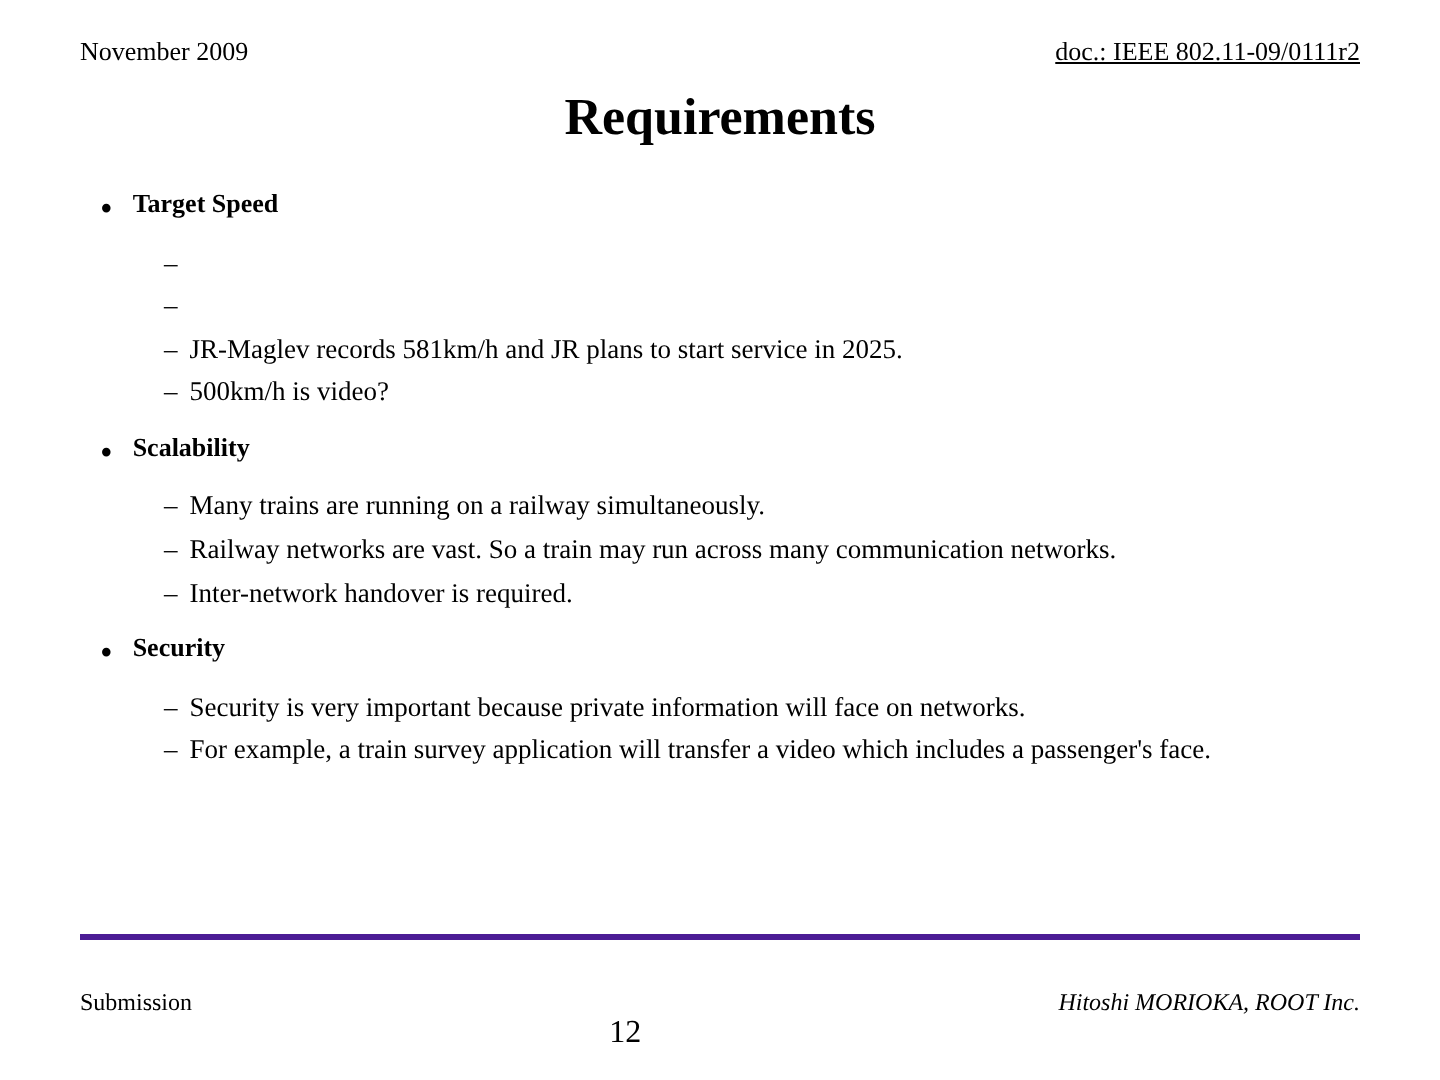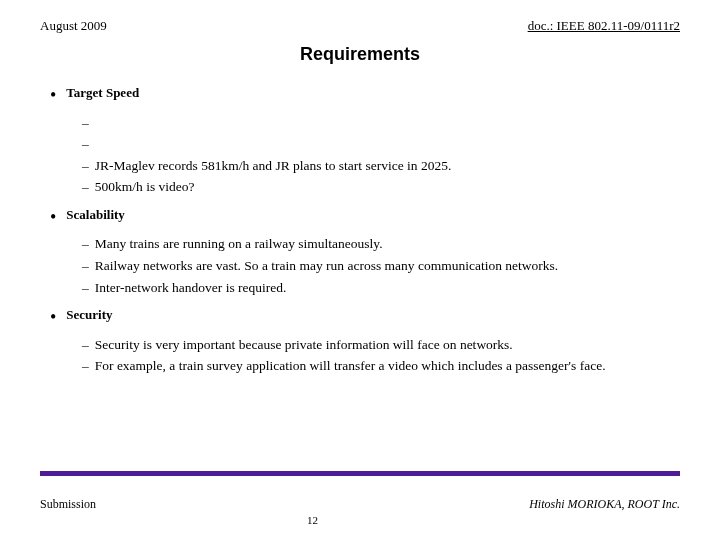--- a/index.html
+++ b/index.html
@@ -42,23 +42,23 @@
       font-size: 13px;
       text-decoration: underline;
     }
 
     .title-section {
       text-align: center;
       margin-bottom: 20px;
     }
 
     .title {
-      font-size: 18px;
+      font-size: 26px;
       font-weight: bold;
-      font-family: Liberation Sans, sans-serif;
+      font-family: Liberation Serif, serif;
     }
 
     .content {
       flex: 1;
       padding-left: 10px;
     }
 
     .bullet-section {
       margin-bottom: 10px;
     }
@@ -103,45 +103,45 @@
 
     .sub-text {
       font-size: 13.5px;
       line-height: 1.45;
     }
 
     .footer {
       display: flex;
       justify-content: space-between;
       align-items: center;
-      border-top: 5px solid #4c1d95;
+      border-top: 3px solid #4c1d95;
       padding-top: 6px;
       margin-top: auto;
     }
 
     .footer-left {
       font-size: 12px;
     }
 
     .footer-center {
-      font-size: 11px;
+      font-size: 16px;
       margin-top: 32px;
     }
 
     .footer-right {
       font-size: 12px;
       font-style: italic;
     }
   </style>
 </head>
 <body>
 
 <div class="page">
   <div class="header">
-    <span class="header-left">August 2009</span>
+    <span class="header-left">November 2009</span>
     <span class="header-right">doc.: IEEE 802.11-09/0111r2</span>
   </div>
 
   <div class="title-section">
     <span class="title">Requirements</span>
   </div>
 
   <div class="content" id="content-area">
   <div class="bullet-section">
         <div class="bullet-item">

